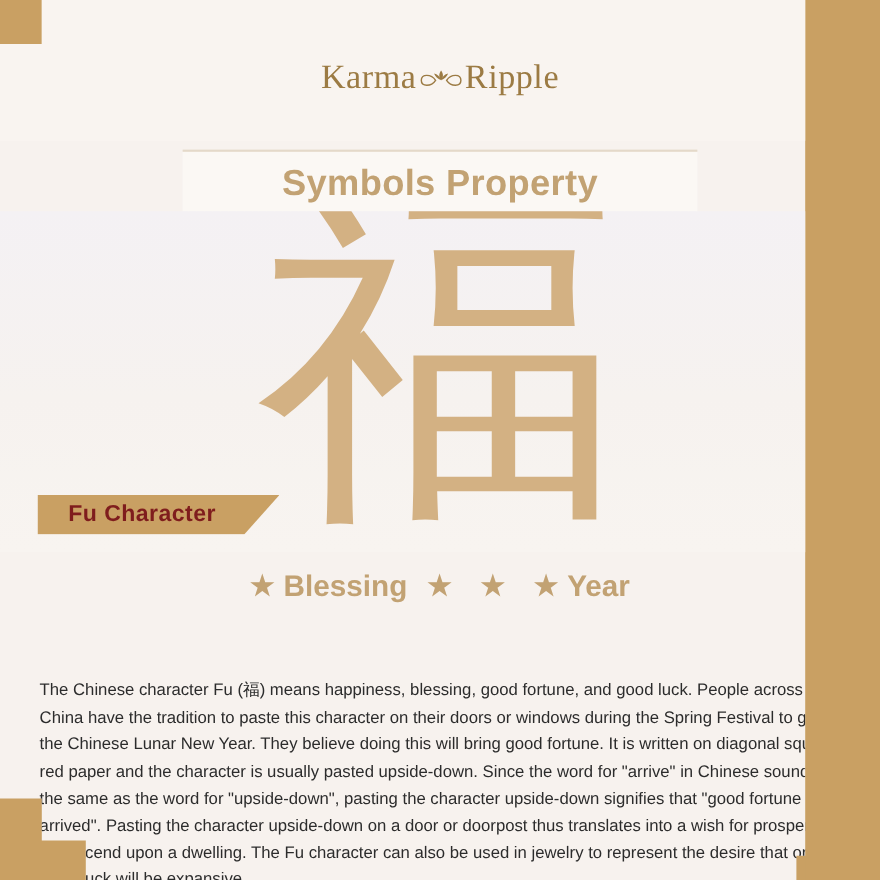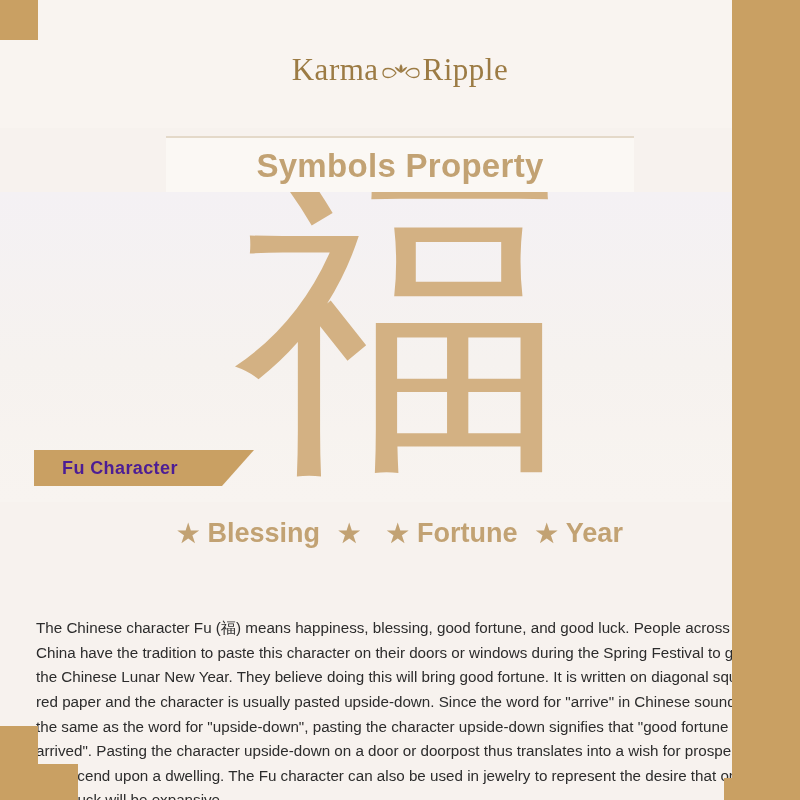--- a/index.html
+++ b/index.html
@@ -114,22 +114,22 @@
     top: 450px;
     height: 36px;
     width: 220px;
     background: #c9a063;
     -webkit-clip-path: polygon(0 0, 220px 0, 188px 36px, 0 36px);
     clip-path: polygon(0 0, 220px 0, 188px 36px, 0 36px);
     display: flex;
     align-items: center;
   }
   .ribbon span {
-    color: #4c1d95;
-    font-size: 18px;
+    color: #7f1d1d;
+    font-size: 21px;
     font-weight: bold;
     letter-spacing: 0.4px;
     padding-left: 28px;
     text-align: center;
   }
   
   .keywords {
     position: absolute;
     left: 0;
     top: 518px;
@@ -207,21 +207,20 @@
     <div class="keywords">
       <div class="kw">
         <span class="star">★</span>
         <span>Blessing</span>
       </div>
       <div class="kw">
         <span class="star">★</span>
       </div>
       <div class="kw">
         <span class="star">★</span>
-        <span>Fortune</span>
       </div>
       <div class="kw">
         <span class="star">★</span>
         <span>Year</span>
       </div>
     </div>
 
     <div class="body-text">The Chinese character Fu (福) means happiness, blessing, good fortune, and good luck. People across China have the tradition to paste this character on their doors or windows during the Spring Festival to greet the Chinese Lunar New Year. They believe doing this will bring good fortune. It is written on diagonal square red paper and the character is usually pasted upside-down. Since the word for "arrive" in Chinese sounds the same as the word for "upside-down", pasting the character upside-down signifies that "good fortune has arrived". Pasting the character upside-down on a door or doorpost thus translates into a wish for prosperity to descend upon a dwelling. The Fu character can also be used in jewelry to represent the desire that one's good luck will be expansive.</div>
 
   </div>

